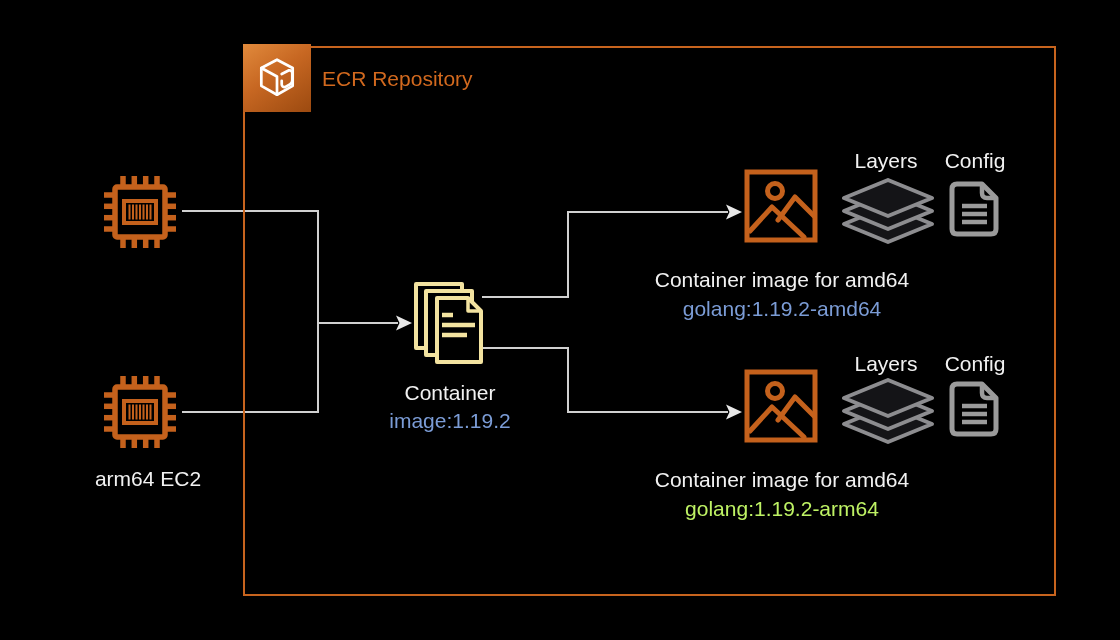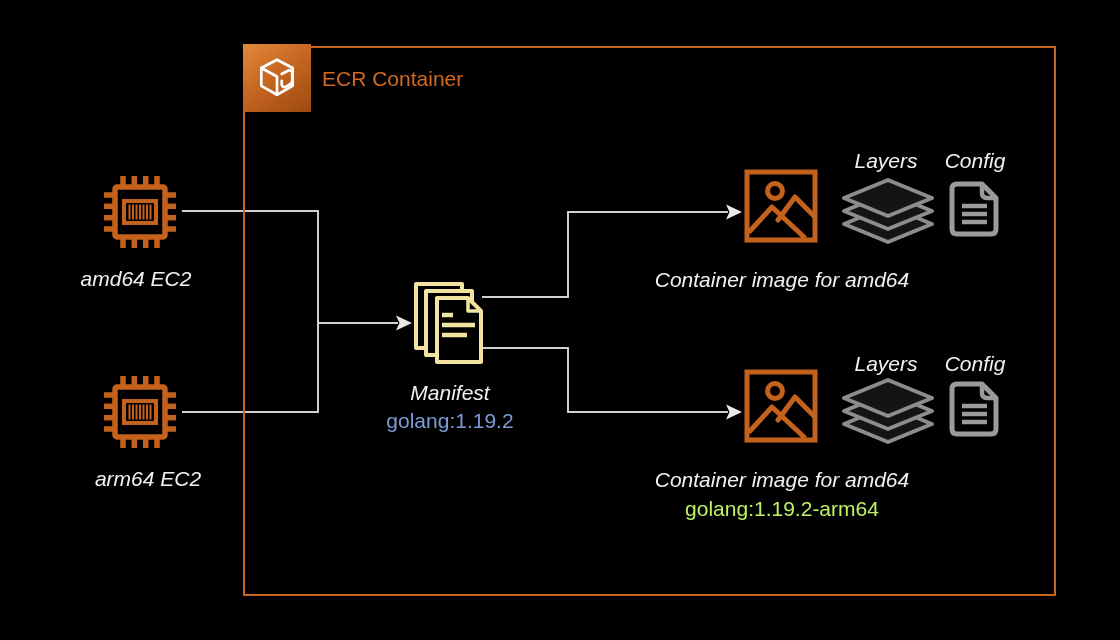--- a/index.html
+++ b/index.html
@@ -15,21 +15,21 @@
   }
   .ecr-icon{
     left:243px;top:44px;width:68px;height:68px;
     background:linear-gradient(145deg,#E18A3C 0%,#C76722 45%,#9C4A10 100%);
     display:flex;align-items:center;justify-content:center;
   }
   .ecr-title{
     left:322px;top:66px;width:320px;height:26px;line-height:26px;
     color:#D2691E;font-size:21px;text-align:left;
   }
-  .label-white{color:#F1F1F1;font-size:21px;text-align:center;height:24px;line-height:24px;font-style:italic;}
+  .label-white{color:#F1F1F1;font-size:21px;text-align:center;height:24px;line-height:24px;}
   .tag{font-size:21px;text-align:center;height:24px;line-height:24px;}
   .tag-blue{color:#7B9CD6;}
   .tag-green{color:#bef264;}
   svg{display:block;}
 </style>
 </head>
 <body>
 
 <div class="canvas">
 
@@ -62,21 +62,21 @@
   </svg>
 
   <div class="abs ecr-box"></div>
   <div class="abs ecr-icon">
     <svg width="46" height="46" viewBox="0 0 44 44" fill="none" stroke="#FFFFFF" stroke-width="2.6" stroke-linejoin="round" stroke-linecap="round">
       <path d="M22,4.5 L37,12.5 V29.5 L22,38 L7,29.5 V12.5 Z"></path>
       <path d="M7,12.5 L22,20.5 V38"></path>
       <path d="M26.5,18.2 L33.5,14.6 a2.8,2.8 0 0 1 3.1,2.8 v6.8 a4.5,4.5 0 0 1 -2.4,4 l-4.6,2.5 a2.6,2.6 0 0 1 -3.1,-2.6 v-3.4"></path>
     </svg>
   </div>
-  <div class="abs ecr-title">ECR Container</div>
+  <div class="abs ecr-title">ECR Repository</div>
 
   <div class="abs" style="left:94px;top:166px">
     <svg width="92" height="92" viewBox="0 0 92 92" fill="none" stroke="#C4611C">
       <rect x="21" y="21" width="50" height="50" rx="2" stroke-width="5.5"></rect>
       <g stroke-width="5.5">
         <line x1="29" y1="10" x2="29" y2="21"></line>
           <line x1="40.3" y1="10" x2="40.3" y2="21"></line>
         <line x1="51.7" y1="10" x2="51.7" y2="21"></line>
           <line x1="63" y1="10" x2="63" y2="21"></line>
         <line x1="29" y1="71" x2="29" y2="82"></line>
@@ -97,21 +97,20 @@
         <line x1="35.5" y1="38.5" x2="35.5" y2="53.5"></line>
           <line x1="39" y1="38.5" x2="39" y2="53.5"></line>
         <line x1="42.5" y1="38.5" x2="42.5" y2="53.5"></line>
           <line x1="46" y1="38.5" x2="46" y2="53.5"></line>
         <line x1="49.5" y1="38.5" x2="49.5" y2="53.5"></line>
           <line x1="53" y1="38.5" x2="53" y2="53.5"></line>
         <line x1="56.5" y1="38.5" x2="56.5" y2="53.5"></line>
       </g>
     </svg>
   </div>
-  <div class="abs label-white" style="left:46px;top:267px;width:180px">amd64 EC2</div>
 
   <div class="abs" style="left:94px;top:366px">
     <svg width="92" height="92" viewBox="0 0 92 92" fill="none" stroke="#C4611C">
       <rect x="21" y="21" width="50" height="50" rx="2" stroke-width="5.5"></rect>
       <g stroke-width="5.5">
         <line x1="29" y1="10" x2="29" y2="21"></line>
           <line x1="40.3" y1="10" x2="40.3" y2="21"></line>
         <line x1="51.7" y1="10" x2="51.7" y2="21"></line>
           <line x1="63" y1="10" x2="63" y2="21"></line>
         <line x1="29" y1="71" x2="29" y2="82"></line>
@@ -147,22 +146,22 @@
       <rect x="15" y="9" width="46" height="64" fill="#000000" stroke-width="4"></rect>
       <path d="M26,16 L57,16 L70,29 L70,80 L26,80 Z" fill="#000000" stroke-width="4"></path>
       <path d="M57,16 L57,29 L70,29" fill="none" stroke-width="3.5"></path>
       <g stroke-width="4.5" fill="none">
         <line x1="31" y1="33" x2="42" y2="33"></line>
         <line x1="31" y1="43" x2="64" y2="43"></line>
         <line x1="31" y1="53" x2="56" y2="53"></line>
       </g>
     </svg>
   </div>
-  <div class="abs label-white" style="left:370px;top:381px;width:160px">Manifest</div>
-  <div class="abs tag tag-blue" style="left:370px;top:409px;width:160px">golang:1.19.2</div>
+  <div class="abs label-white" style="left:370px;top:381px;width:160px">Container</div>
+  <div class="abs tag tag-blue" style="left:370px;top:409px;width:160px">image:1.19.2</div>
 
   <div class="abs" style="left:744px;top:169px">
     <svg width="74" height="74" viewBox="0 0 74 74" fill="none" stroke="#C4611C" stroke-width="5">
       <rect x="3" y="3" width="68" height="68"></rect>
       <circle cx="31" cy="22" r="7.5"></circle>
       <path d="M6,62 L28,38 L60,68" stroke-linejoin="round" stroke-linecap="round"></path>
       <path d="M34,51 L51,28 L70,47" stroke-linejoin="round" stroke-linecap="round"></path>
     </svg>
   </div>
   <div class="abs label-white" style="left:836px;top:149px;width:100px">Layers</div>
@@ -179,20 +178,21 @@
       <path d="M8,3 H33 L47,17 V48 Q47,53 42,53 H8 Q3,53 3,48 V8 Q3,3 8,3 Z" stroke-width="5"></path>
       <path d="M33,3 V12 Q33,17 38,17 H47" stroke-width="4.5"></path>
       <g stroke-width="4.5">
         <line x1="13" y1="25" x2="38" y2="25"></line>
         <line x1="13" y1="33" x2="38" y2="33"></line>
         <line x1="13" y1="41" x2="38" y2="41"></line>
       </g>
     </svg>
   </div>
   <div class="abs label-white" style="left:606px;top:268px;width:352px">Container image for amd64</div>
+  <div class="abs tag tag-blue" style="left:606px;top:297px;width:352px">golang:1.19.2-amd64</div>
 
   <div class="abs" style="left:744px;top:369px">
     <svg width="74" height="74" viewBox="0 0 74 74" fill="none" stroke="#C4611C" stroke-width="5">
       <rect x="3" y="3" width="68" height="68"></rect>
       <circle cx="31" cy="22" r="7.5"></circle>
       <path d="M6,62 L28,38 L60,68" stroke-linejoin="round" stroke-linecap="round"></path>
       <path d="M34,51 L51,28 L70,47" stroke-linejoin="round" stroke-linecap="round"></path>
     </svg>
   </div>
   <div class="abs label-white" style="left:836px;top:352px;width:100px">Layers</div>

